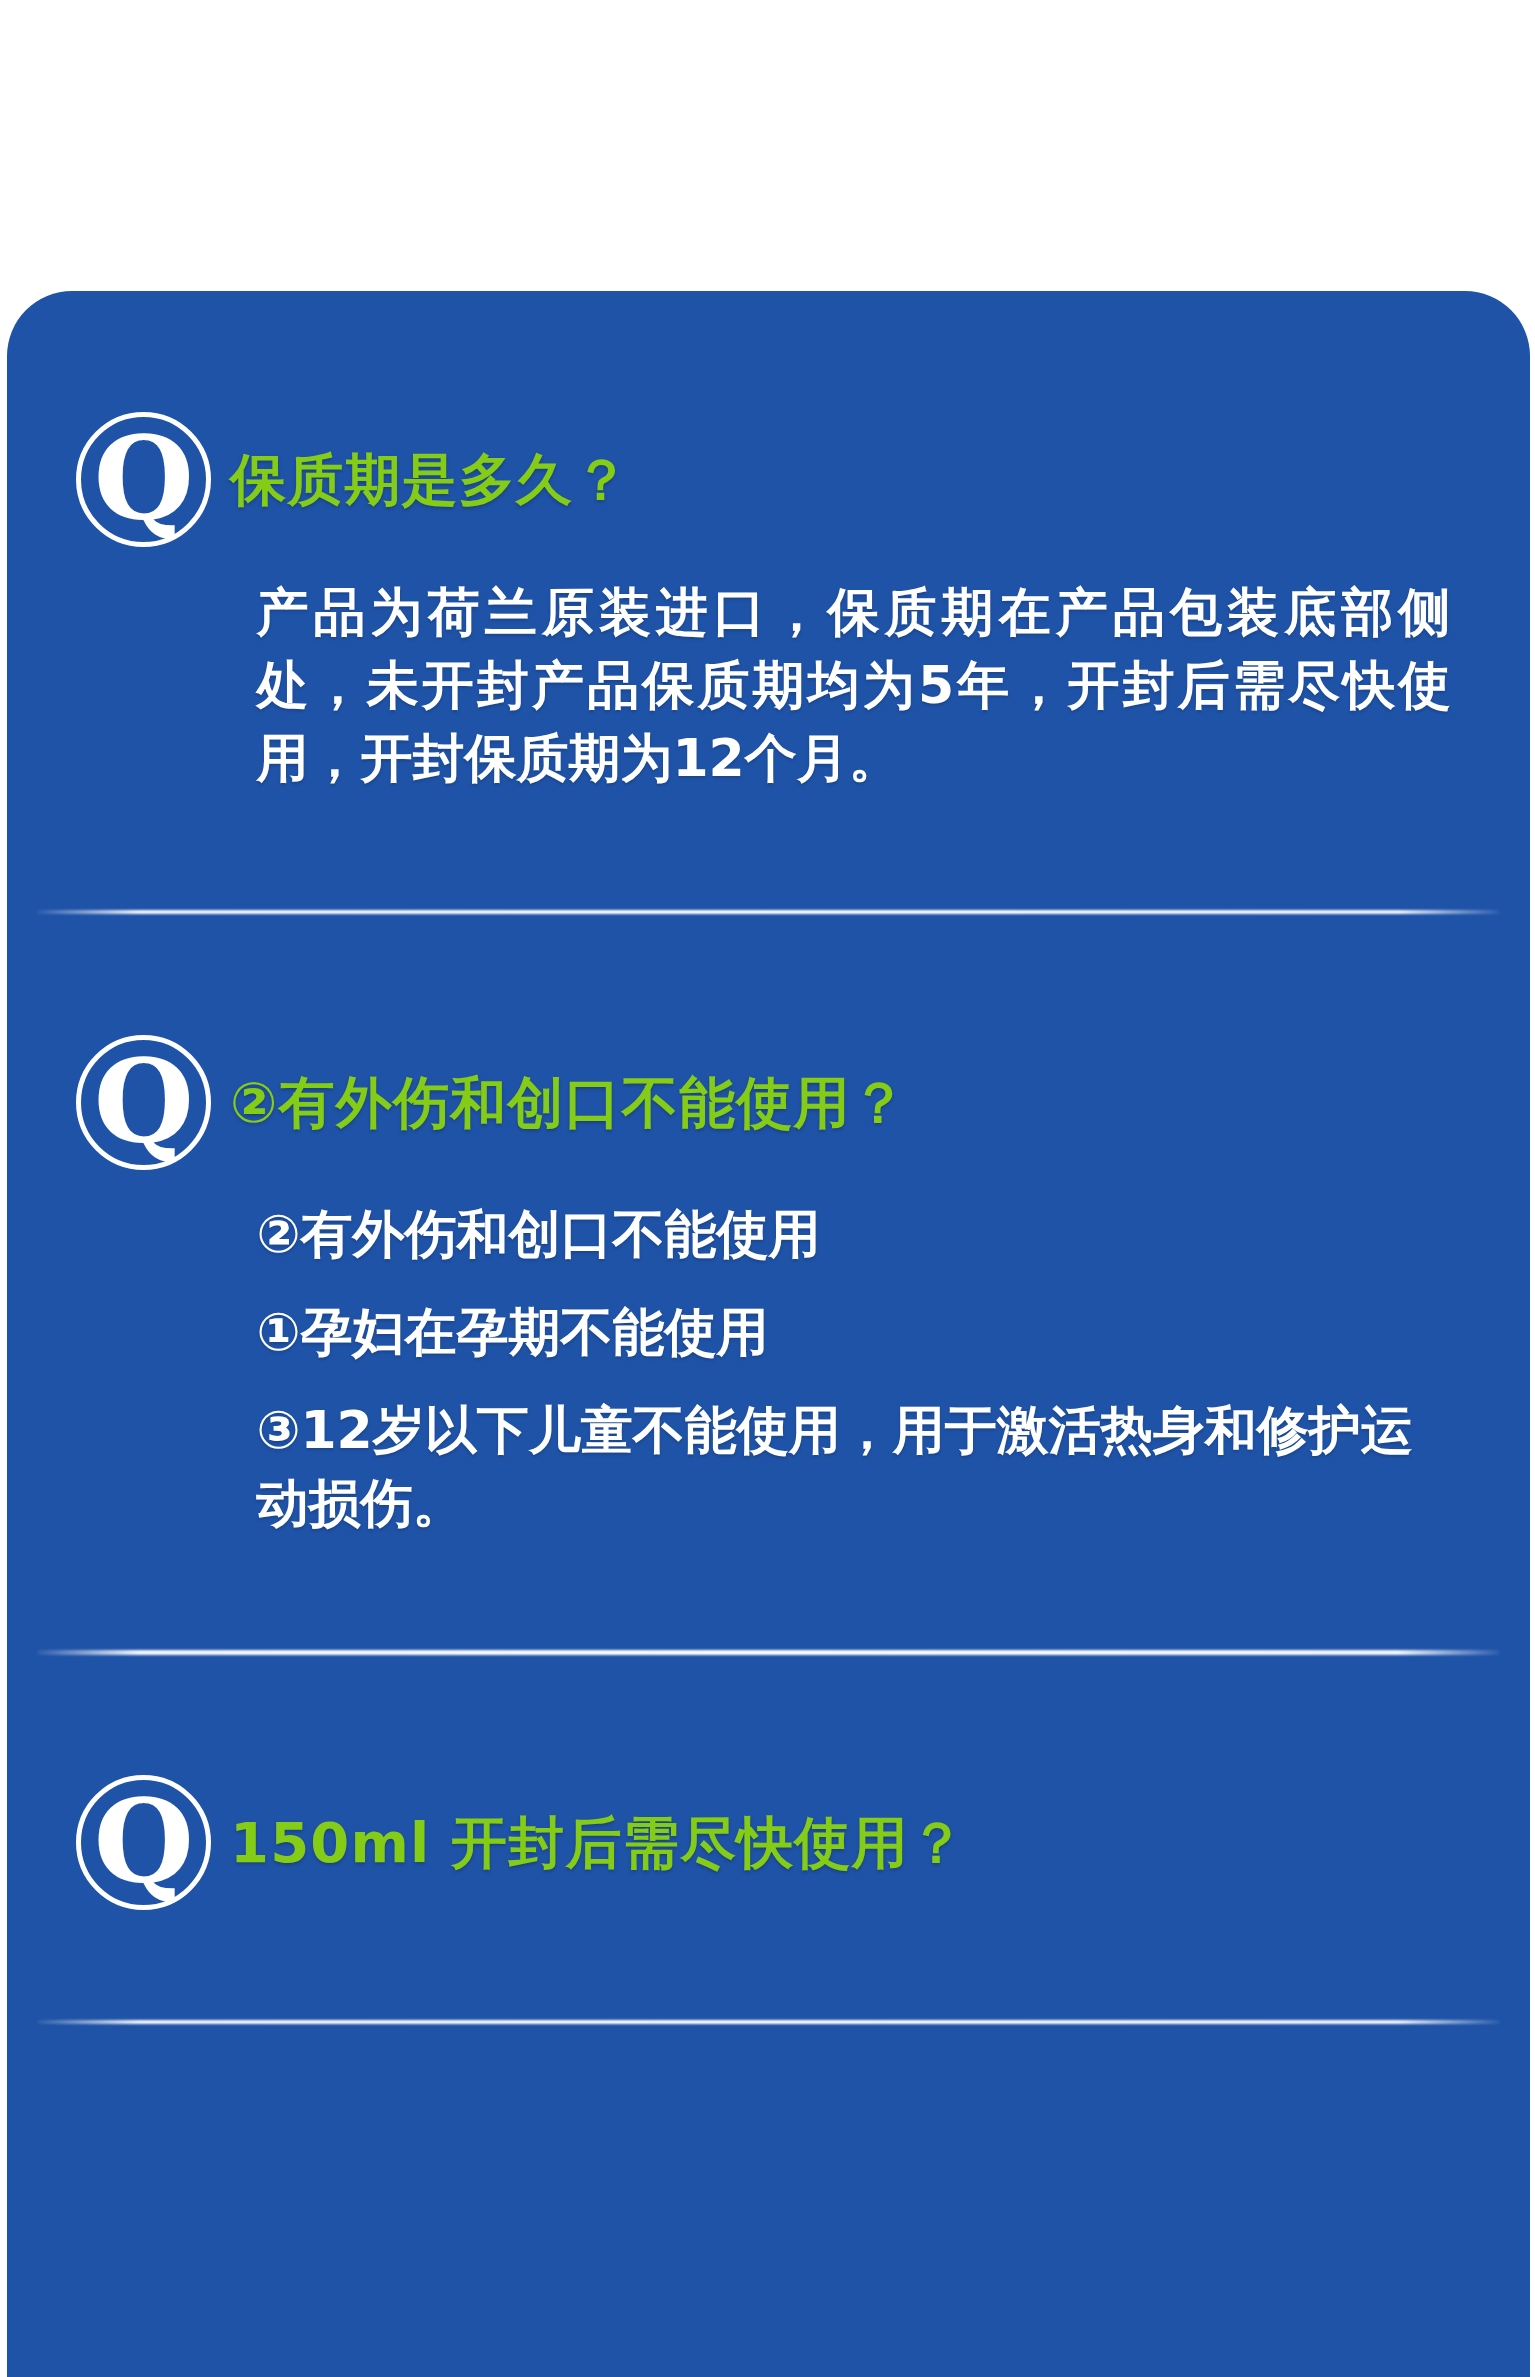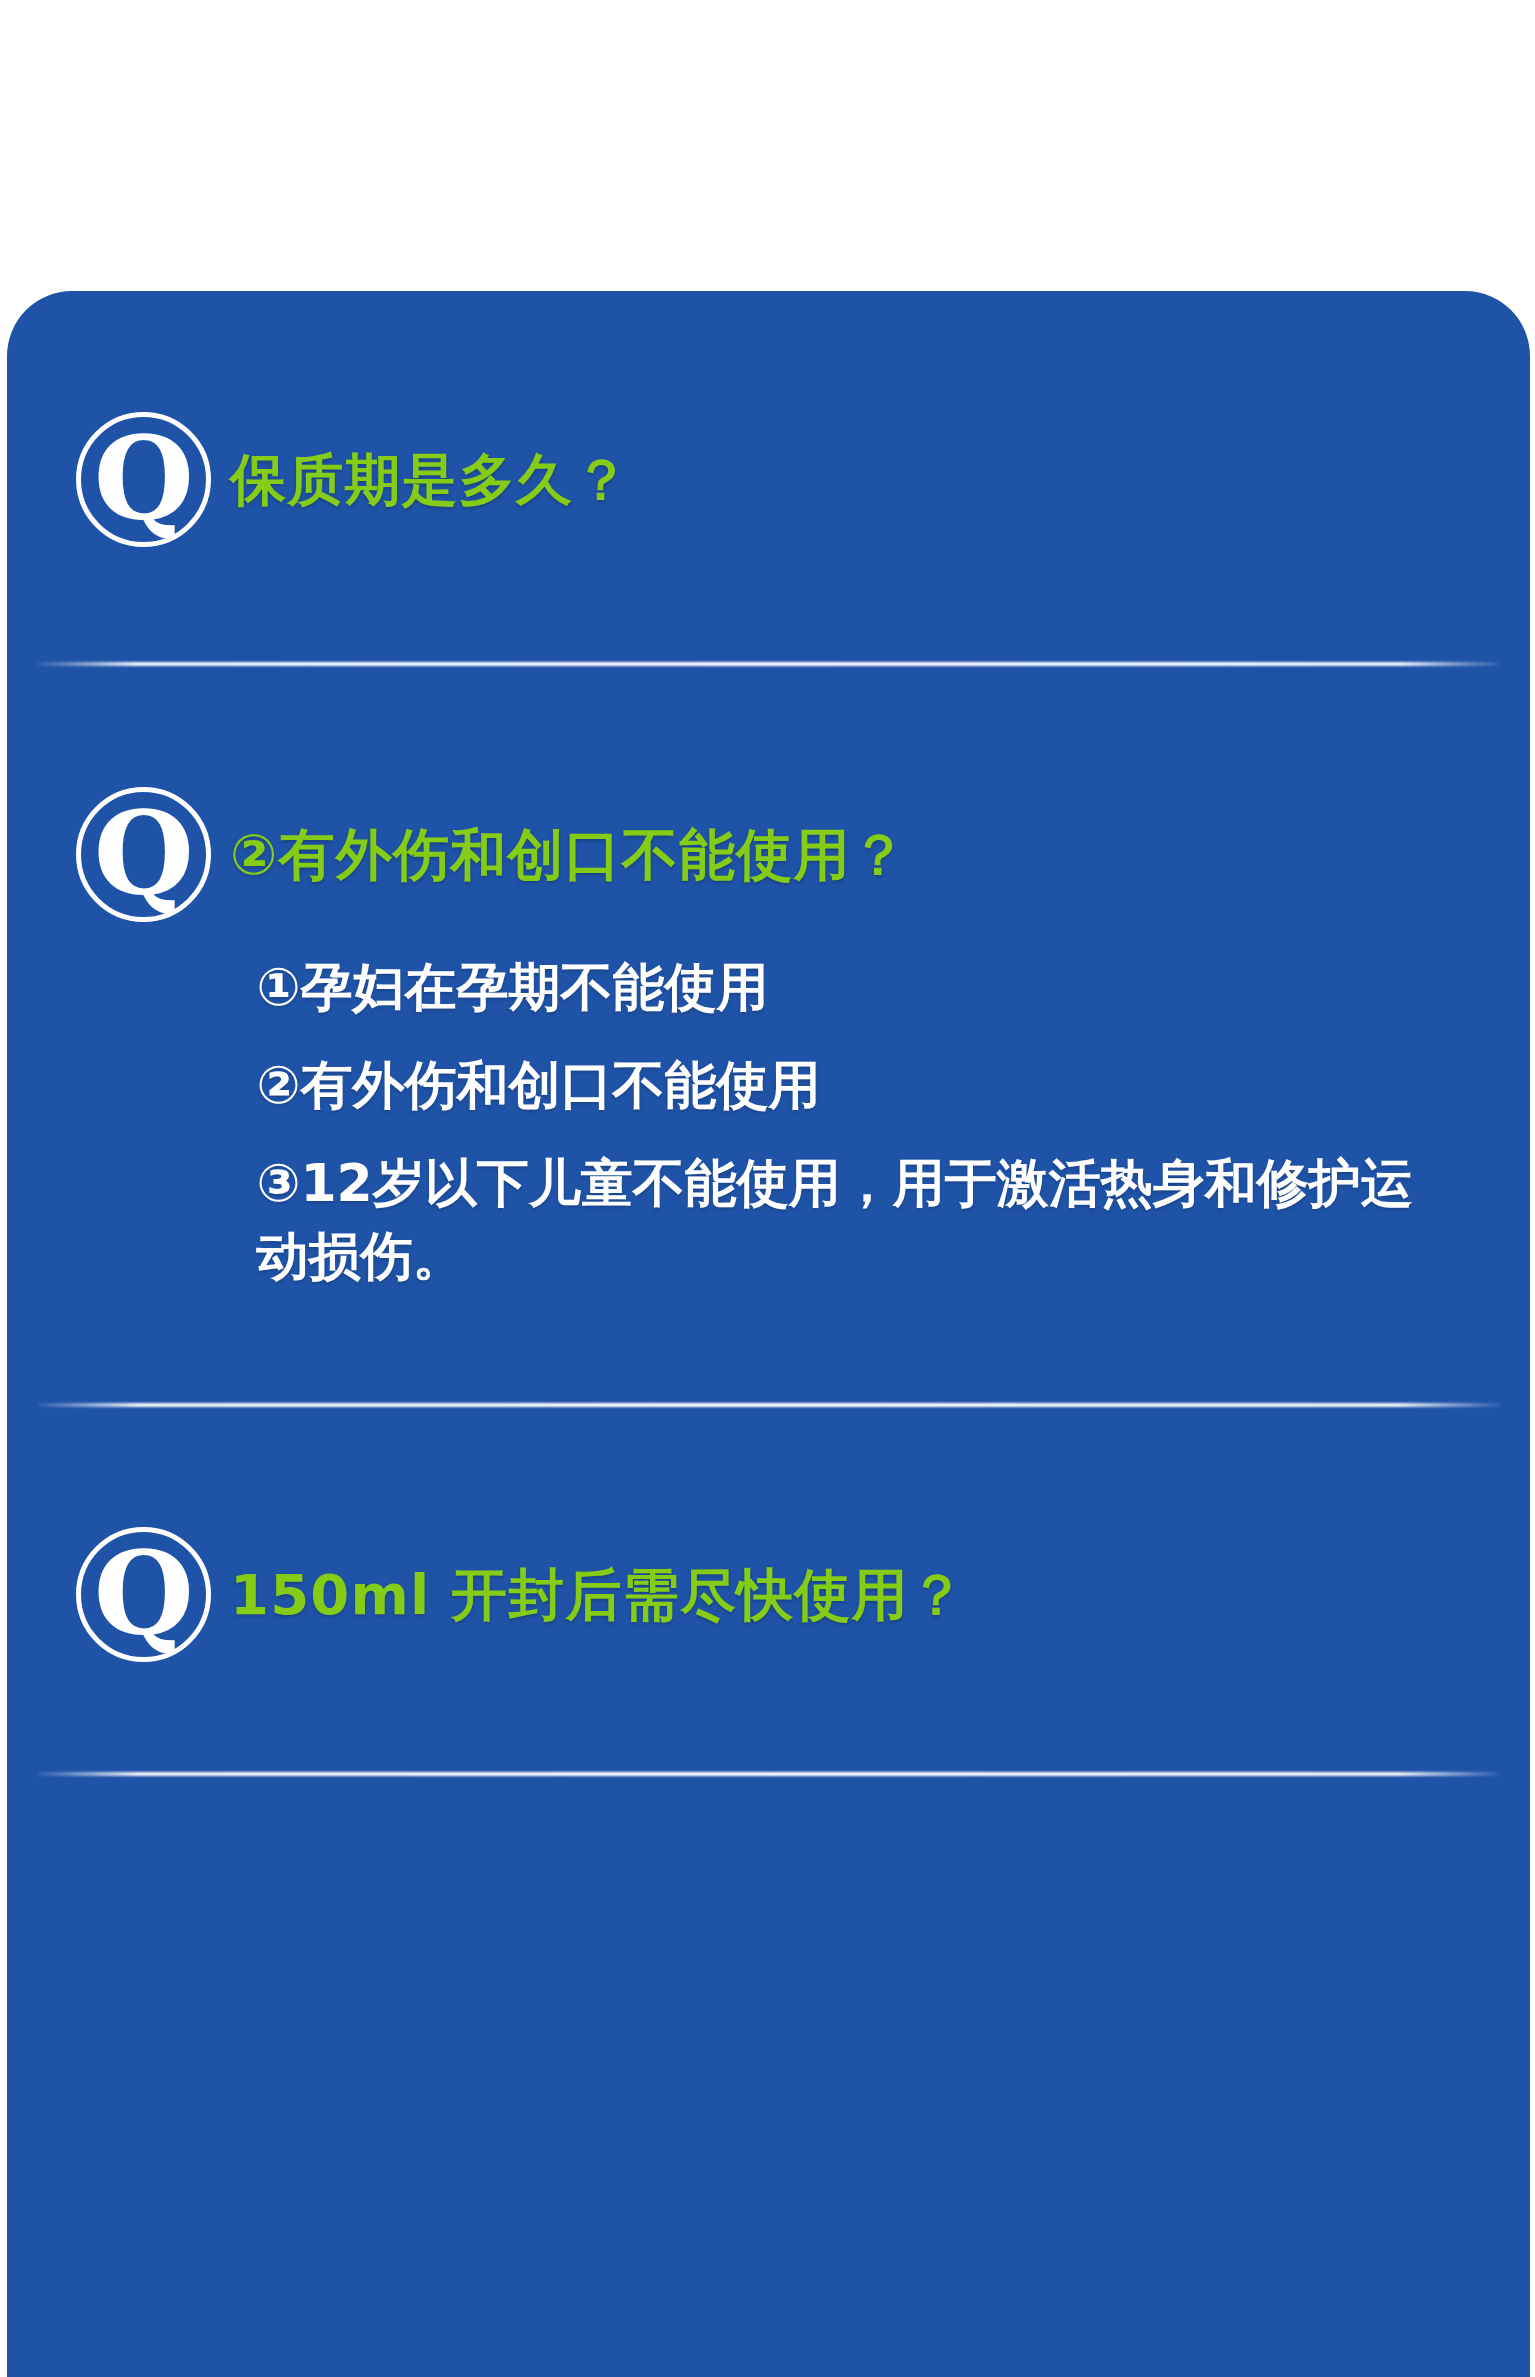--- a/index.html
+++ b/index.html
@@ -171,36 +171,37 @@
     <div class="faq-list">
 
       <div class="faq-item sec1">
         <div class="q-row">
           <div class="q-badge">
             <span class="ring"></span>
             <span class="q-letter">Q</span>
           </div>
           <div class="q-text">保质期是多久？</div>
         </div>
+        <div class="a-text">产品为荷兰原装进口，保质期在产品包装底部侧处，未开封产品保质期均为5年，开封后需尽快使用，开封保质期为12个月。</div>
         <div class="divider-wrap">
           <div class="divider"></div>
         </div>
       </div>
 
       <div class="faq-item sec2">
         <div class="q-row">
           <div class="q-badge">
             <span class="ring"></span>
             <span class="q-letter">Q</span>
           </div>
           <div class="q-text">②有外伤和创口不能使用？</div>
         </div>
         <div class="a-text list-block">
+          <span class="a-line tight">②有外伤和创口不能使用</span>
           <span class="a-line tight">①孕妇在孕期不能使用</span>
-          <span class="a-line tight">②有外伤和创口不能使用</span>
           <span class="a-line tight">③12岁以下儿童不能使用，用于激活热身和修护运动损伤。</span>
         </div>
         <div class="divider-wrap">
           <div class="divider"></div>
         </div>
       </div>
 
       <div class="faq-item sec3">
         <div class="q-row">
           <div class="q-badge">

